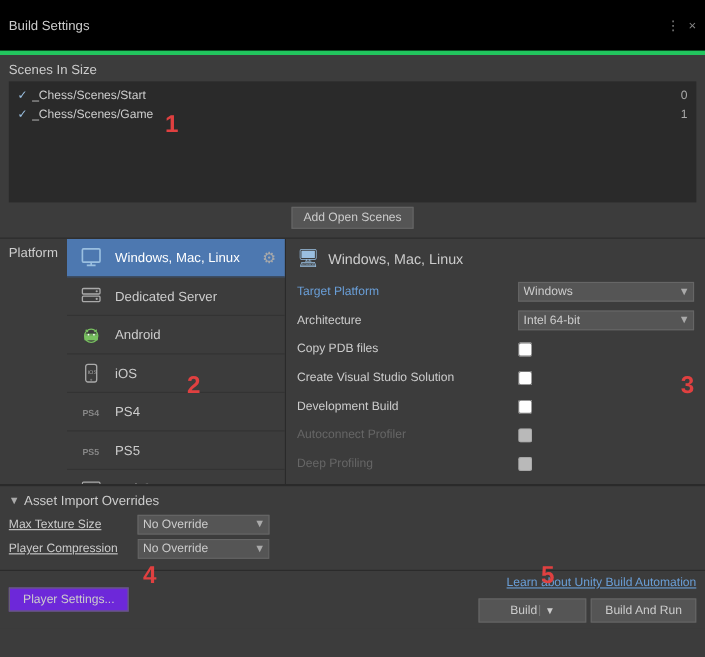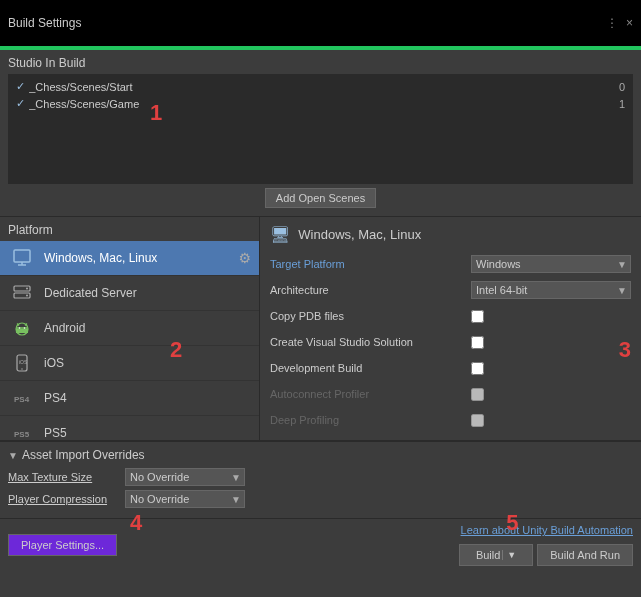--- a/index.html
+++ b/index.html
@@ -81,21 +81,21 @@
       flex: 1;
       border-bottom: 1px solid #2a2a2a;
       overflow: hidden;
     }
 
     
     .platform-panel {
       width: 260px;
       border-right: 1px solid #2a2a2a;
       display: flex;
-      flex-direction: column;
+      flex-direction: row;
       overflow: hidden;
     }
     .platform-label {
       padding: 6px 8px 4px;
       font-size: 12px;
       color: #ccc;
     }
     .platform-item {
       display: flex;
       align-items: center;
@@ -261,21 +261,21 @@
       cursor: pointer;
     }
     .build-buttons {
       display: flex;
       gap: 4px;
     }
     .build-btn {
       background: #555;
       border: 1px solid #666;
       color: #ccc;
-      padding: 4px 16px;
+      padding: 4px 28px;
       font-size: 11px;
       cursor: pointer;
       display: flex;
       align-items: center;
       gap: 2px;
       margin-left: 37px;
     }
     .build-and-run-btn {
       background: #555;
       border: 1px solid #666;
@@ -318,21 +318,21 @@
 
   <div class="title-bar">
     <span>Build Settings</span>
     <div class="title-bar-icons">
       <span>⋮</span>
       <span>×</span>
     </div>
   </div>
 
   <div class="scenes-section" style="position:relative;">
-    <div class="section-label">Studio In Build</div>
+    <div class="section-label">Scenes In Size</div>
     <div class="scenes-list">
       <div class="scene-item">
         <span class="check">✓</span>
         <span>_Chess/Scenes/Start</span>
         <span class="scene-number">0</span>
       </div>
       <div class="scene-item">
         <span class="check">✓</span>
         <span>_Chess/Scenes/Game</span>
         <span class="scene-number">1</span>

